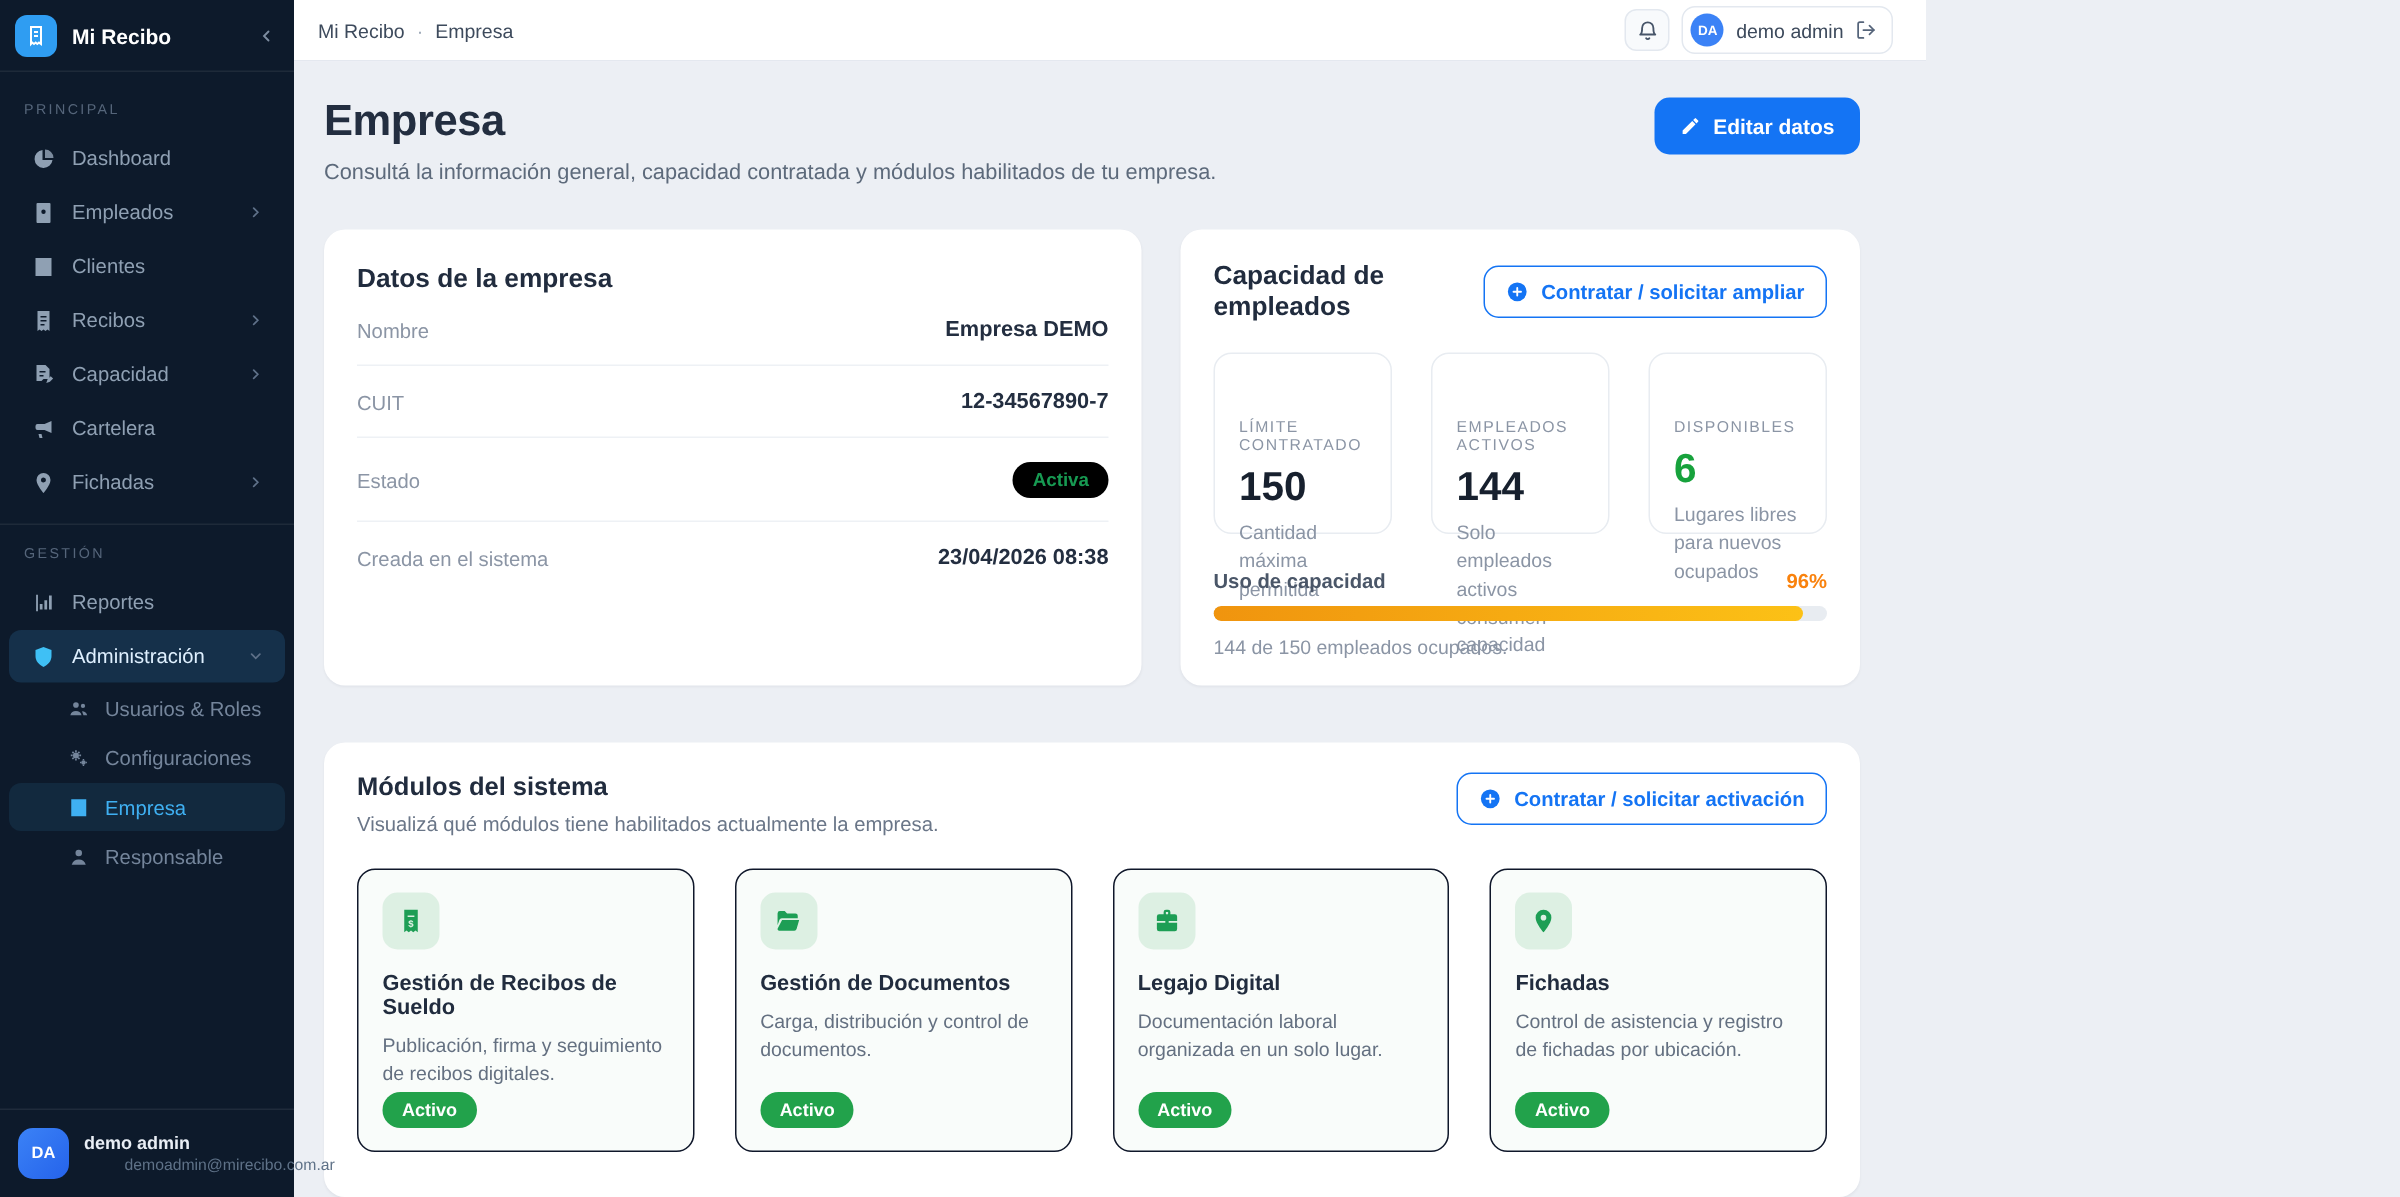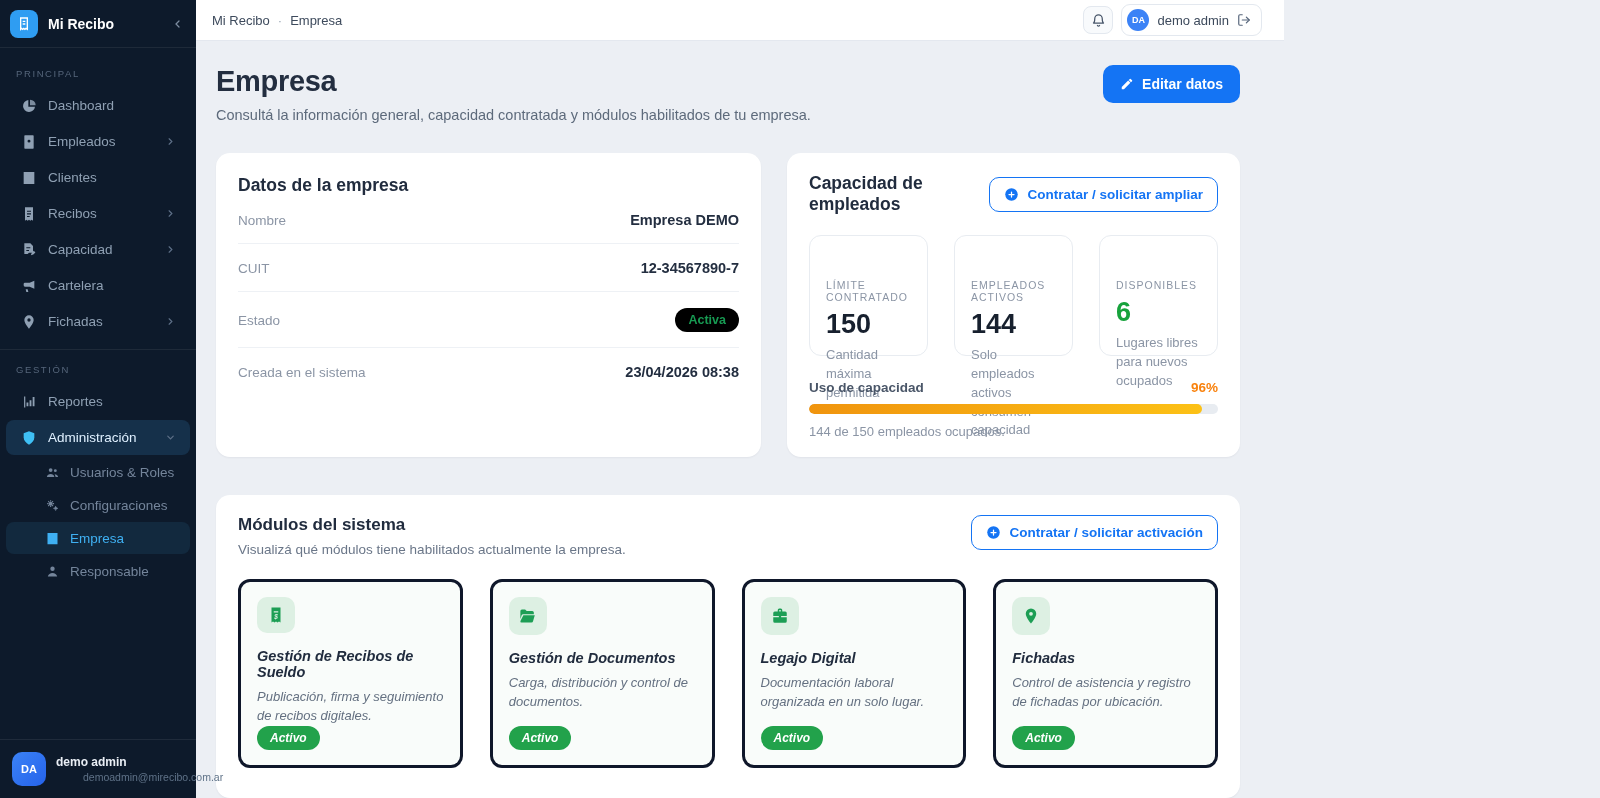--- a/index.html
+++ b/index.html
@@ -77,21 +77,21 @@
   .progress-fill { height:100%; border-radius:999px; background:linear-gradient(90deg,#f0940e,#fcc116); }
   .usage-caption { font-size:13px; color:#8b95a5; margin-top:10px; }
 
   
   .modules-card { margin-top:38px; padding:20px 22px; height:303px; }
   .mod-head { display:flex; align-items:flex-start; }
   .mod-head-text .card-title { font-size:17px; }
   .mod-subtitle { font-size:13.5px; color:#6a7688; margin-top:7px; }
   .mod-head .btn-outline { margin-left:auto; }
   .modules-grid { display:grid; grid-template-columns:repeat(4,1fr); gap:27px; margin-top:22px; }
-  .module-card { background:#f9fcfa; border:3px solid #0f172a; border-radius:12px; padding:15px 16px; height:189px; display:flex; flex-direction:column; align-items:flex-start;font-style:italic; }
+  .module-card { background:#f9fcfa; border:1px solid #0f172a; border-radius:12px; padding:15px 16px; height:189px; display:flex; flex-direction:column; align-items:flex-start; }
   .mod-icon-tile { width:38px; height:38px; border-radius:10px; background:#ddf0e3; color:#1d9e55; display:flex; align-items:center; justify-content:center; }
   .mod-title { font-size:14.5px; font-weight:bold; color:#212c3e; margin-top:15px; }
   .mod-desc { font-size:13px; color:#647081; margin-top:8px; line-height:1.45; }
   .badge-solid { margin-top:auto; background:#22a24b; color:#fff; font-size:12px; font-weight:bold; border-radius:999px; padding:5px 13px; }
 
   svg { display:block; }
 </style>
 </head>
 <body>
 

